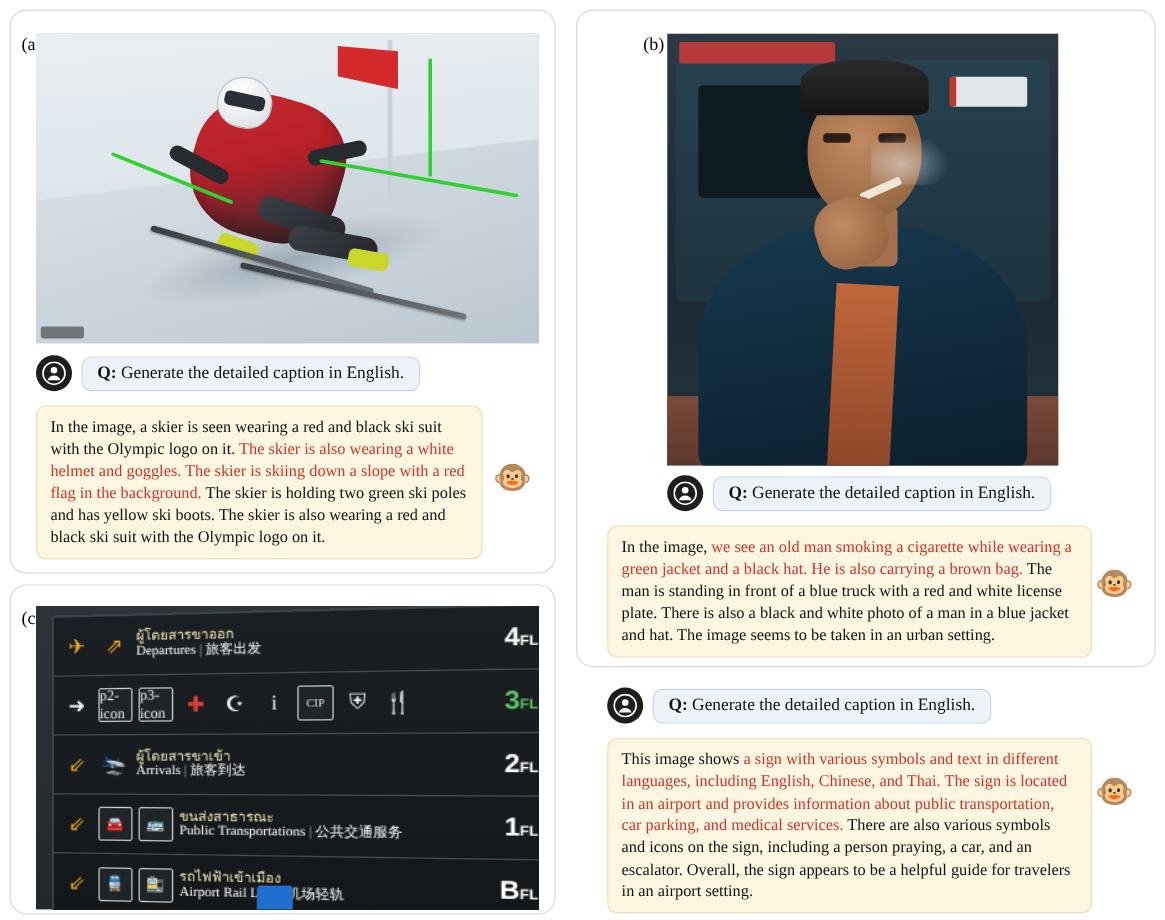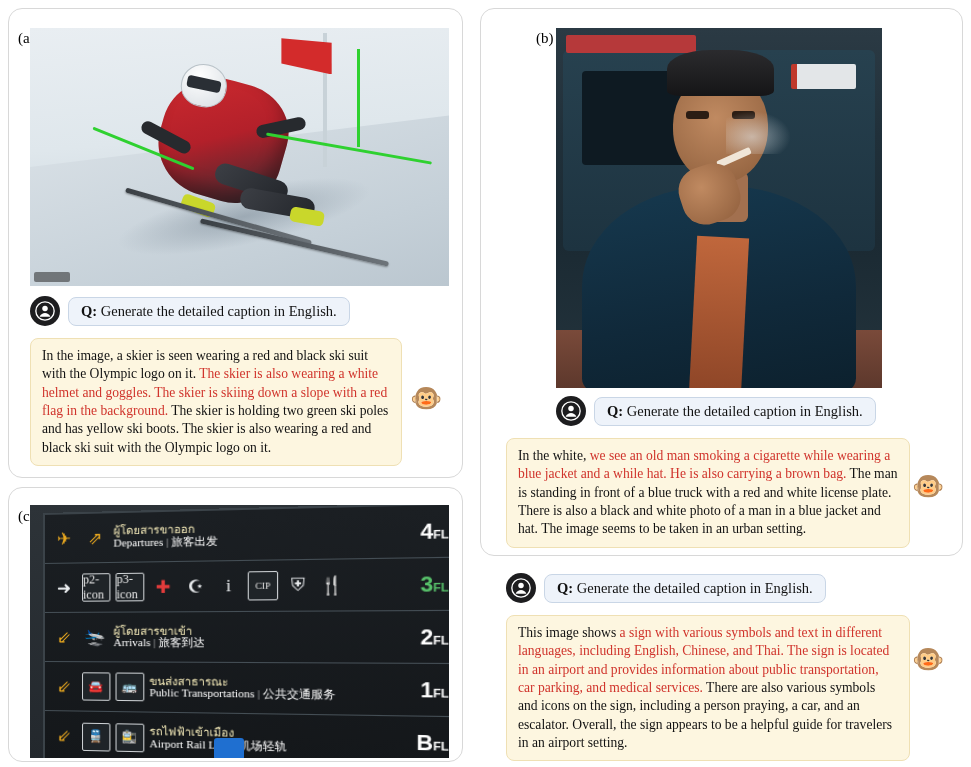--- a/index.html
+++ b/index.html
@@ -351,21 +351,21 @@
     <circle cx="12" cy="12" r="11" fill="none" stroke="#ffffff" stroke-width="1.6"></circle>
     <circle cx="12" cy="9" r="3.3" fill="#ffffff"></circle>
     <path d="M5.5 19c1.3-3.2 4-4.6 6.5-4.6S17.2 15.8 18.5 19" fill="#ffffff"></path>
   </svg>
 </div>
 <div class="question" id="q-b">
   <b>Q:</b>
   <span>Generate the detailed caption in English.</span>
 </div>
 <div class="answer" id="ans-b">
-  <span>In the white, </span><span class="hl">we see an old man smoking a cigarette while wearing a blue jacket and a while hat. He is also carrying a brown bag.</span><span> The man is standing in front of a blue truck with a red and white license plate. There is also a black and white photo of a man in a blue jacket and hat. The image seems to be taken in an urban setting.</span>
+  <span>In the image, </span><span class="hl">we see an old man smoking a cigarette while wearing a green jacket and a black hat. He is also carrying a brown bag.</span><span> The man is standing in front of a blue truck with a red and white license plate. There is also a black and white photo of a man in a blue jacket and hat. The image seems to be taken in an urban setting.</span>
 </div>
 <div class="monkey" id="monkey-b">🐵</div>
 
 <div class="panel" id="panel-c"></div>
 <div class="panel-label" style="left:18px; top:508px;">(c)</div>
 
 <div class="photo" id="img-c">
   <div class="sgn-bg"></div>
   <div class="sgn-board">
 

